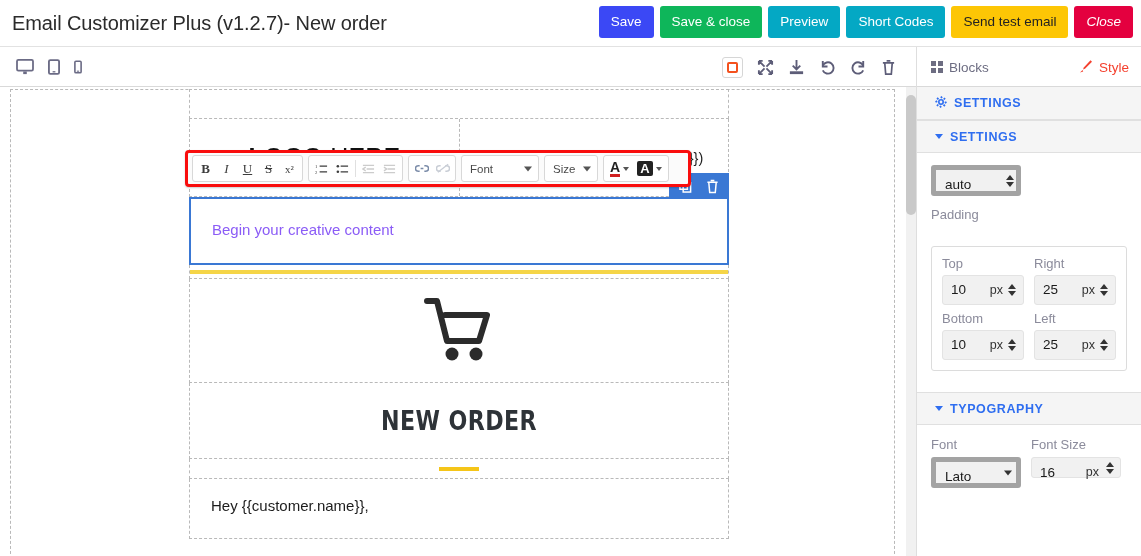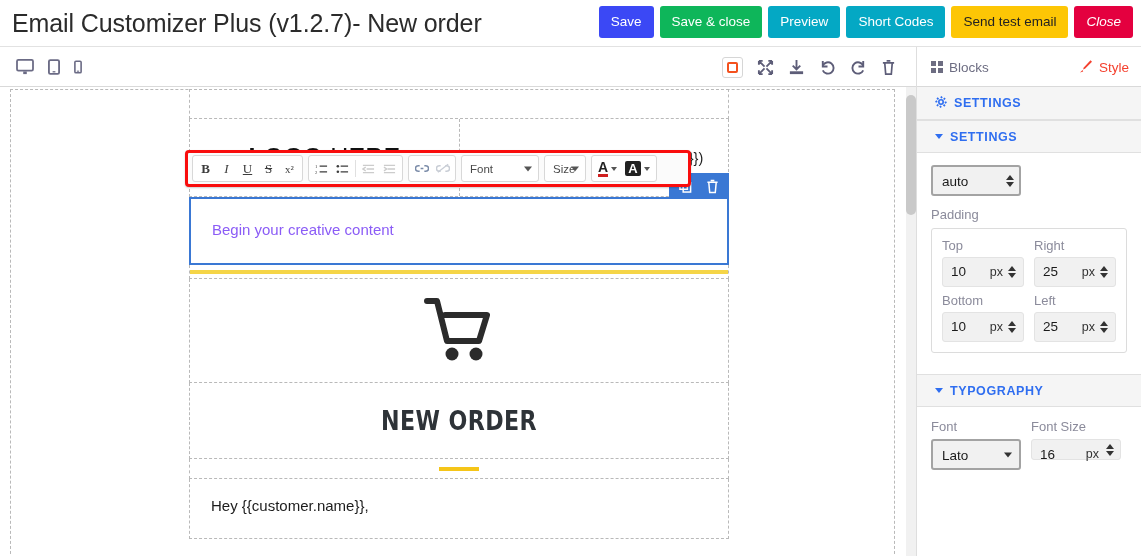--- a/index.html
+++ b/index.html
@@ -13,21 +13,21 @@
 
   
   .header {
     position: absolute; left: 0; top: 0;
     width: 1141px; height: 47px;
     background: #ffffff;
     border-bottom: 1px solid #e2e2e2;
     display: flex; align-items: center;
   }
   .app-title {
-    font-size: 25px;
+    font-size: 20px;
     color: #2b2b2b;
     padding-left: 12px;
     white-space: nowrap;
     font-weight: 400;
     letter-spacing: -0.1px;
   }
   .header-actions {
     position: absolute; right: 8px; top: 6px;
     display: flex; gap: 6px; align-items: center;
   }
@@ -124,21 +124,21 @@
     border-top: 5px solid #2f6ef0;
   }
   .sec-body { padding: 12px 14px 4px 14px; }
   .fld-label {
     font-size: 13px; color: #8b8b9b;
     margin-bottom: 5px;
   }
   .sel-wrap { position: relative; display: inline-block; }
   .sel-box {
     background: #f1f1f1;
-    border: 2px solid #a3a3a3;
+    border: 5px solid #a3a3a3;
     border-radius: 3px;
     height: 31px; width: 90px;
     font-size: 13.5px; color: #1a1a1a;
     padding: 0 22px 0 9px;
     line-height: 29px;
     cursor: pointer;
   }
   .spin {
     position: absolute; right: 7px; top: 50%;
     transform: translateY(-50%);
@@ -154,21 +154,21 @@
     border-left: 4px solid transparent;
     border-right: 4px solid transparent;
     border-top: 5px solid #333;
     pointer-events: none;
   }
 
   .pad-fieldset {
     border: 1px solid #dcdcdc;
     border-radius: 3px;
     padding: 9px 10px 10px 10px;
-    margin-top: 6px;
+    margin-top: 24px;
     display: grid;
     grid-template-columns: 1fr 1fr;
     gap: 6px 10px;
   }
   .pad-cell .fld-label { margin-bottom: 4px; }
   .num-box {
     position: relative;
     background: #f1f1f1;
     border: 1px solid #e3e3e3;
     border-radius: 3px;
@@ -297,21 +297,21 @@
     border-radius: 3px;
     height: 27px; background: #fff;
     margin-right: 5px;
     display: flex; align-items: center;
     padding: 0 18px 0 8px;
     font-size: 11.5px; color: #4a4a4a;
     cursor: pointer;
   }
   .rte-dd .caret-sm { border-top-color: #555; right: 6px; }
   .rte-dd.font { width: 78px; }
-  .rte-dd.size { width: 42px; }
+  .rte-dd.size { width: 54px; }
   .rte-color {
     position: relative;
     display: flex; align-items: center; gap: 3px;
     padding: 0 4px; height: 25px;
     cursor: pointer;
   }
   .colA { font-size: 14px; font-weight: bold; color: #222; border-bottom: 3px solid #d02020; line-height: 14px; }
   .colBg { font-size: 13px; font-weight: bold; color: #fff; background: #222; padding: 0 3px; border-radius: 2px; }
   .mini-caret {
     width: 0; height: 0;

